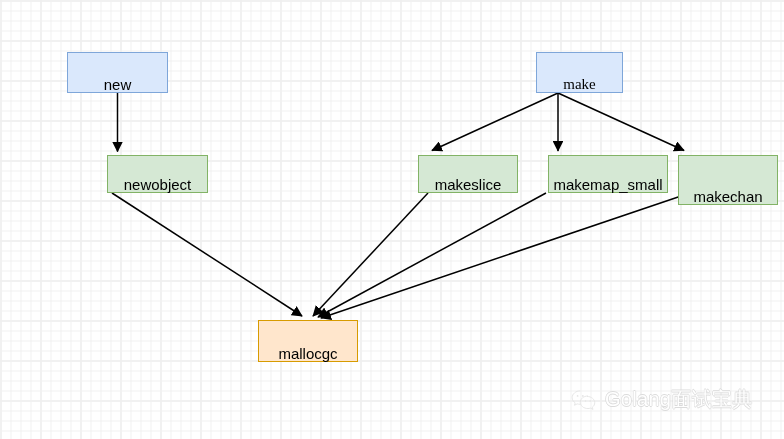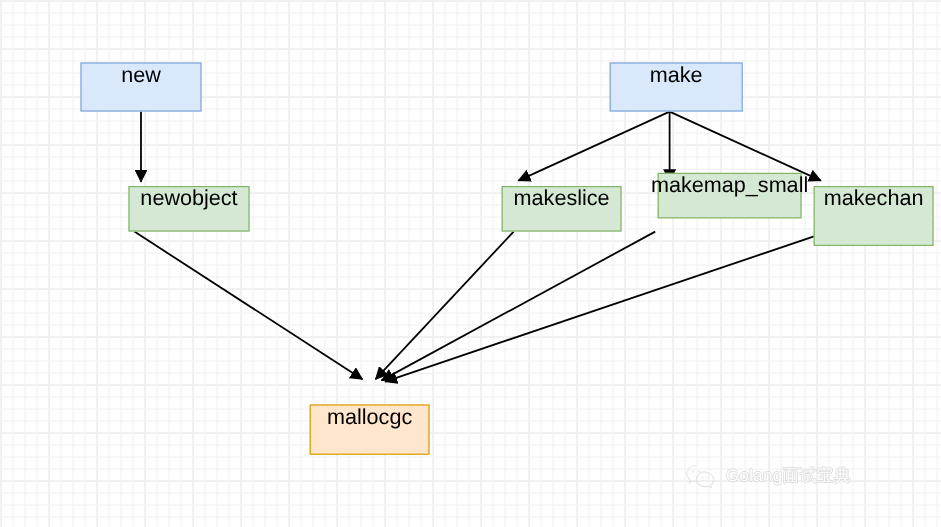--- a/index.html
+++ b/index.html
@@ -35,23 +35,23 @@
     top: 0;
     width: 784px;
     height: 439px;
     pointer-events: none;
   }
 
   .node {
     position: absolute;
     box-sizing: border-box;
     display: flex;
-    align-items: flex-start;
+    align-items: flex-end;
     justify-content: center;
-    font-size: 18px;
+    font-size: 15px;
     line-height: 1;
     color: #000000;
     border-width: 1.4px;
     border-style: solid;
     white-space: nowrap;
   }
 
   .node-blue {
     background: #dae8fc;
     border-color: #7ea6d9;
@@ -63,39 +63,39 @@
     margin-left: 40px;
   }
 
   .node-orange {
     background: #ffe6cc;
     border-color: #d79b00;
   }
 
   
   #node-new          { left: 67px;  top: 52px;  width: 101px; height: 41px; }
-  #node-make         { left: 508px; top: 52px;  width: 111px; height: 41px; }
+  #node-make         { left: 536px; top: 52px;  width: 87px; height: 41px; font-family: Liberation Serif, serif; }
   #node-newobject    { left: 67px;  top: 155px; width: 101px; height: 38px; }
   #node-makeslice    { left: 378px; top: 155px; width: 100px; height: 38px; }
-  #node-makemapsmall { left: 508px; top: 144px; width: 120px; height: 38px; }
+  #node-makemapsmall { left: 508px; top: 155px; width: 120px; height: 38px; }
   #node-makechan     { left: 638px; top: 155px; width: 100px; height: 50px; }
-  #node-mallocgc     { left: 258px; top: 320px; width: 100px; height: 42px; margin-top: 17px; }
+  #node-mallocgc     { left: 258px; top: 320px; width: 100px; height: 42px; }
 
   .watermark {
     position: absolute;
     left: 570px;
     top: 386px;
     display: flex;
     align-items: center;
     gap: 7px;
     opacity: 0.92;
   }
 
   .watermark-text {
-    font-size: 14px;
+    font-size: 20px;
     color: #ffffff;
     text-shadow:
        0.7px 0 0 #d9d9d9, -0.7px 0 0 #d9d9d9,
        0 0.7px 0 #d9d9d9, 0 -0.7px 0 #d9d9d9;
     letter-spacing: 0.3px;
     white-space: nowrap;
   }
 
   .wechat-icon {
     width: 28px;

